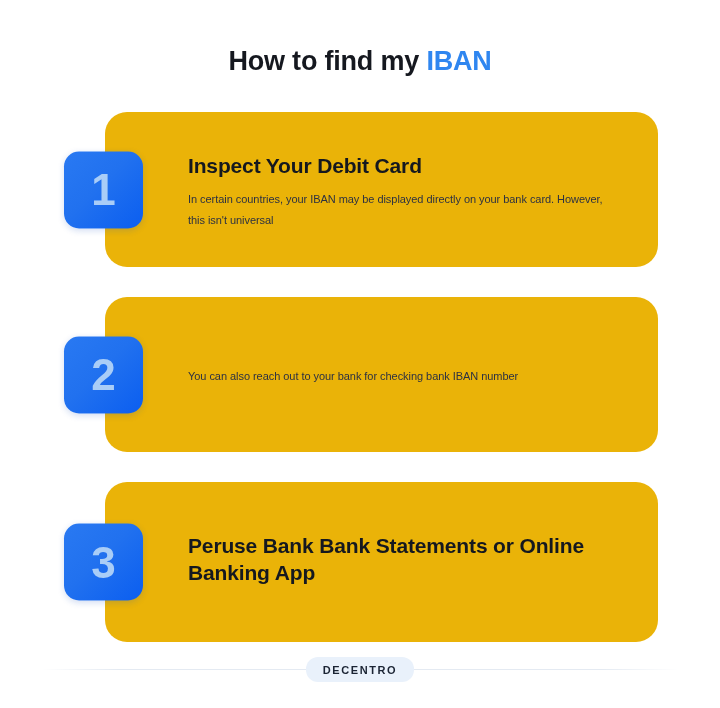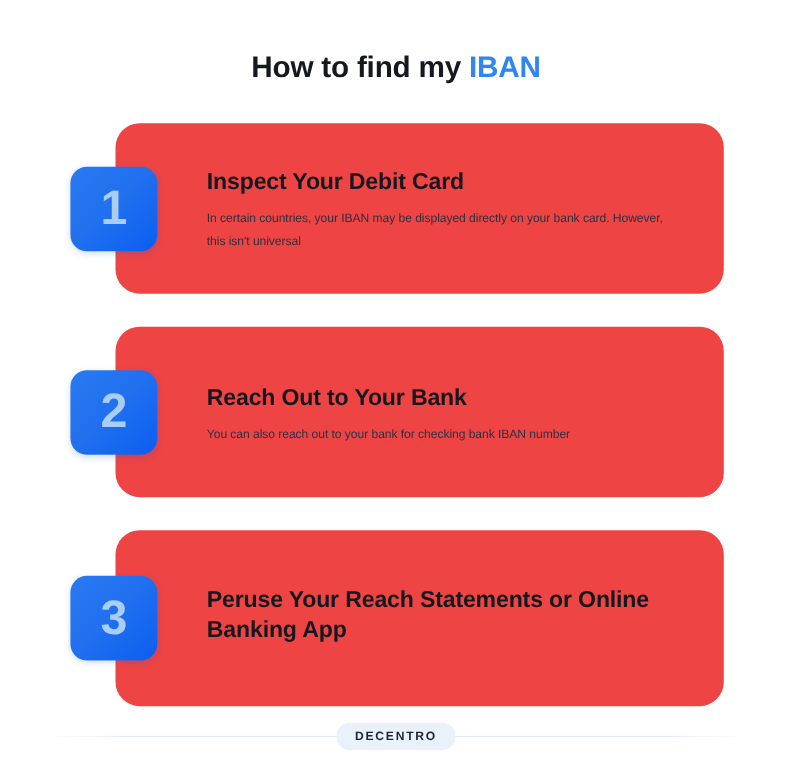--- a/index.html
+++ b/index.html
@@ -55,21 +55,21 @@
 
   .step {
     position: relative;
     margin-bottom: 30px;
   }
 
   .card {
     position: relative;
     margin-left: 105px;
     margin-right: 62px;
-    background: #ef4444;
+    background: #eab308;
     border-radius: 22px;
     min-height: 155px;
     padding: 34px 40px 30px 83px;
     display: flex;
     flex-direction: column;
     justify-content: center;
   }
 
   .step-3 .card {
     min-height: 160px;
@@ -176,31 +176,30 @@
         <div class="step-heading">Inspect Your Debit Card</div>
         <div class="step-body">In certain countries, your IBAN may be displayed directly on your bank card. However, this isn't universal</div>
       </div>
       <div class="badge">
         <span class="badge-num">1</span>
       </div>
     </div>
 
     <div class="step step-2">
       <div class="card">
-        <div class="step-heading">Reach Out to Your Bank</div>
         <div class="step-body">You can also reach out to your bank for checking bank IBAN number</div>
       </div>
       <div class="badge">
         <span class="badge-num">2</span>
       </div>
     </div>
 
     <div class="step step-3">
       <div class="card">
-        <div class="step-heading">Peruse Your Reach Statements or Online Banking App</div>
+        <div class="step-heading">Peruse Bank Bank Statements or Online Banking App</div>
       </div>
       <div class="badge">
         <span class="badge-num">3</span>
       </div>
     </div>
 
   </div>
 
   <div class="footer">
     <div class="footer-rule"></div>

